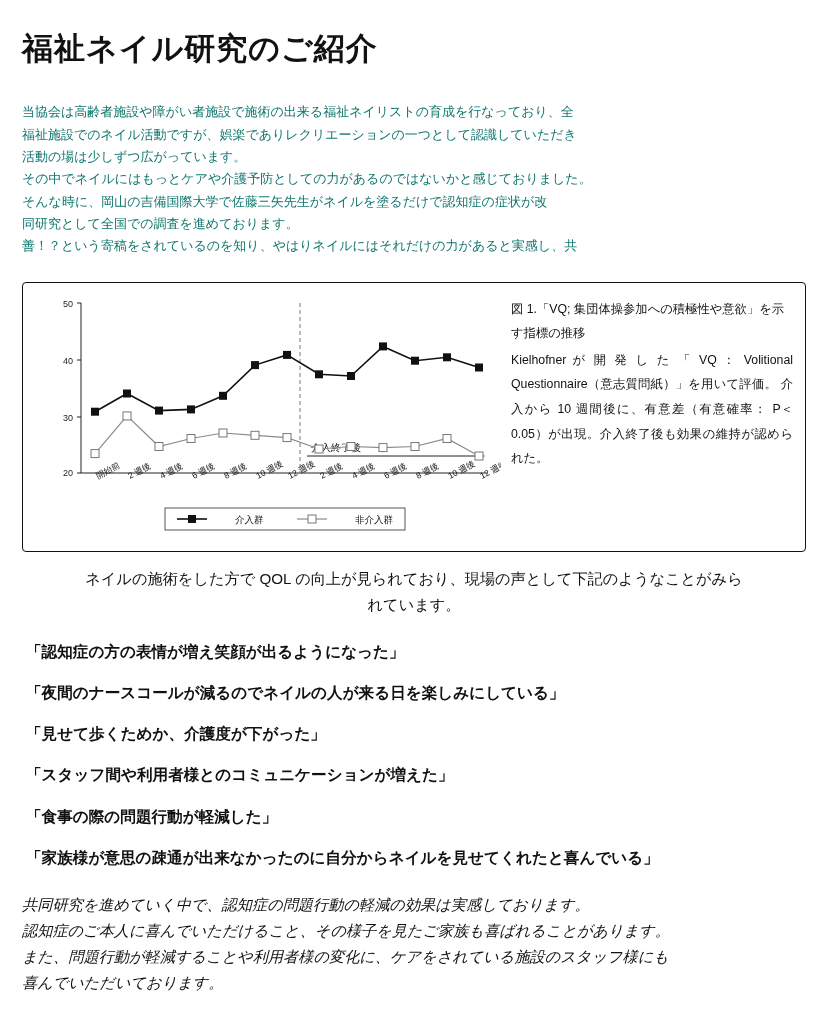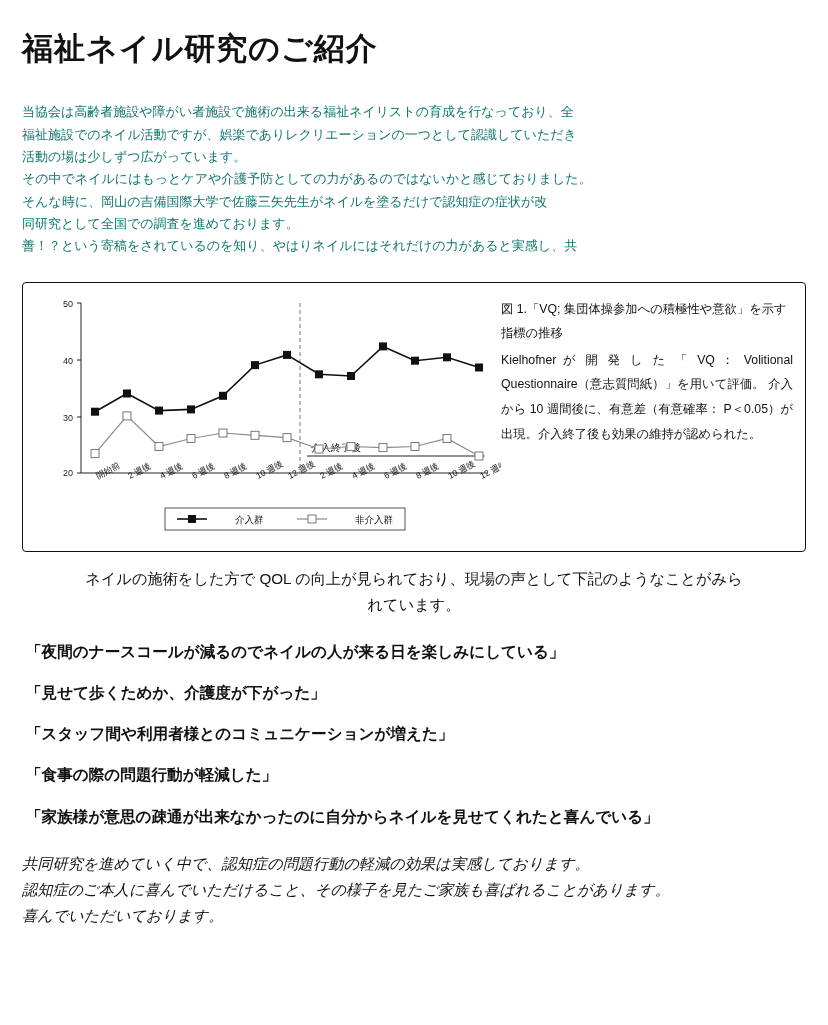--- a/index.html
+++ b/index.html
@@ -35,20 +35,21 @@
   }
   .intro-para .ln { display: block; }
 
   
   .figure-box {
     border: 1px solid #111;
     border-radius: 4px;
     margin: 24px 0 14px 0;
     padding: 10px 12px 8px 12px;
     display: flex;
+    gap: 10px;
     background: #fff;
   }
   .chart-area {
     width: 466px;
     flex: 0 0 466px;
     position: relative;
   }
   .chart-caption {
     flex: 1 1 auto;
     padding-top: 4px;
@@ -214,27 +215,29 @@
       <span class="cap-body">Kielhofner  が 開 発 し た 「 VQ ： Volitional Questionnaire（意志質問紙）」を用いて評価。 介入から 10  週間後に、有意差（有意確率： P＜0.05）が出現。介入終了後も効果の維持が認められた。</span>
     </div>
   </div>
 
   <p class="mid-para">
     <span class="ln">ネイルの施術をした方で  QOL  の向上が見られており、現場の声として下記のようなことがみら</span>
     <span class="ln">れています。</span>
   </p>
 
   <ul class="quotes">
+    <li>「認知症の方の表情が増え笑顔が出るようになった」</li>
     <li>「夜間のナースコールが減るのでネイルの人が来る日を楽しみにしている」</li>
     <li>「見せて歩くためか、介護度が下がった」</li>
     <li>「スタッフ間や利用者様とのコミュニケーションが増えた」</li>
     <li>「食事の際の問題行動が軽減した」</li>
     <li>「家族様が意思の疎通が出来なかったのに自分からネイルを見せてくれたと喜んでいる」</li>
   </ul>
 
   <p class="outro-para">
     <span class="ln">共同研究を進めていく中で、認知症の問題行動の軽減の効果は実感しております。</span>
     <span class="ln">認知症のご本人に喜んでいただけること、その様子を見たご家族も喜ばれることがあります。</span>
+    <span class="ln">また、問題行動が軽減することや利用者様の変化に、ケアをされている施設のスタッフ様にも</span>
     <span class="ln">喜んでいただいております。</span>
 
   </p>
 
 </div>
 
 </body></html>

